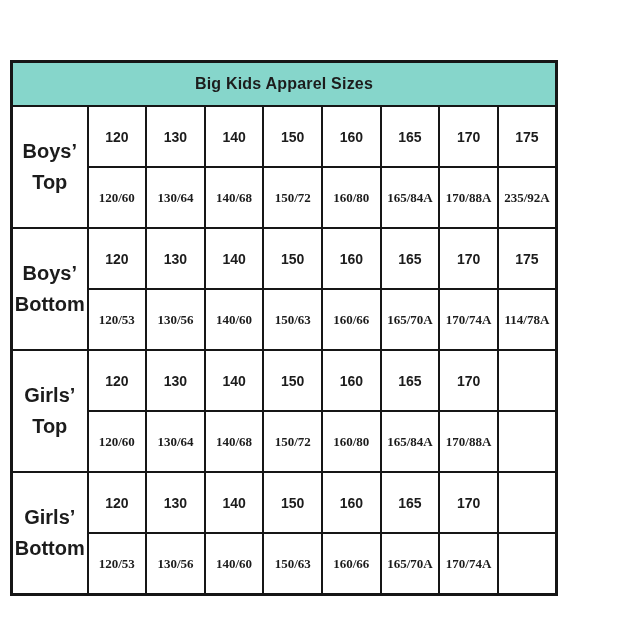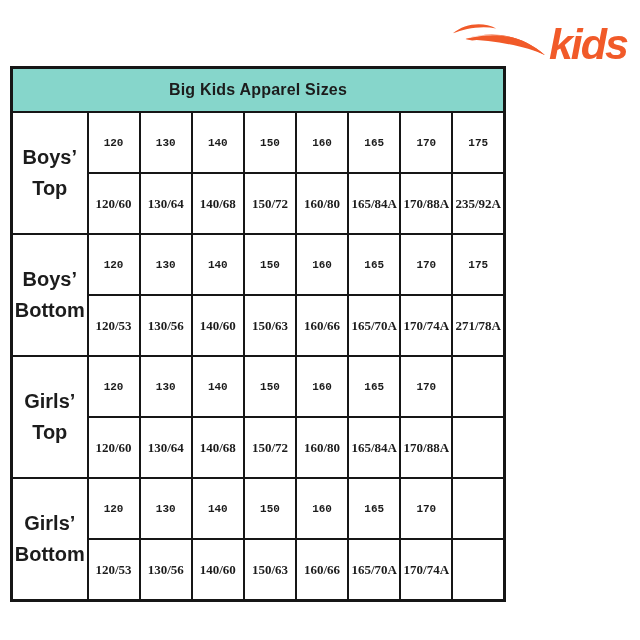--- a/index.html
+++ b/index.html
@@ -12,49 +12,41 @@
   
   .logo{position:absolute;top:20px;right:13px;display:flex;align-items:flex-end;}
   .logo svg{width:96px;height:40px;margin-bottom:1px;margin-right:2px;}
   .brand-text{
     font-size:43px;font-weight:bold;font-style:italic;
     color:#F15A29;line-height:0.80;letter-spacing:-2px;
   }
 
   
   .size-table{
-    position:absolute;left:10px;top:66px;width:496px;
+    position:absolute;left:10px;top:60px;width:548px;
     border-collapse:collapse;table-layout:fixed;
     border:3px solid #161616;
   }
   .size-table td{
     border:2px solid #161616;
     text-align:center;vertical-align:middle;
     font-weight:bold;color:#1c1c1c;
     padding:0;overflow:hidden;
   }
   .title-cell{background:#86D6CB;height:42px;font-size:16px;letter-spacing:0.2px;}
   .row-label{font-size:20px;white-space:pre-line;line-height:1.55;}
-  .size-cell{height:59px;font-size:11px;font-family:Liberation Mono, monospace;}
+  .size-cell{height:59px;font-size:14px;}
   .code-cell{height:59px;font-size:13px;font-family:Liberation Serif, serif;}
   col.c-label{width:76px;}
 </style>
 </head>
 <body>
 
 <div class="page">
 
-  <div class="logo">
-    <svg viewBox="0 0 100 40" aria-hidden="true">
-      <path fill="#F15A29" d="M2,13 C 14,3 33,0.5 47,8 C 31,4.5 14,8.5 2,13 Z"></path>
-      <path fill="#F15A29" d="M15,19 C 44,12.5 74,18 98,36 C 78,26 46,21 15,19 C 40,11 70,13.5 98,36 C 74,14 42,9.5 15,19 Z"></path>
-      <path fill="#F15A29" d="M15,19 C 45,11 73,14 98,36 C 76,23 47,17 22,20.5 Z"></path>
-    </svg>
-    <span class="brand-text">kids</span>
-  </div>
 
   <table class="size-table">
     <colgroup>
       <col class="c-label">
         <col>
         <col>
         <col>
         <col>
         <col>
         <col>
@@ -102,21 +94,21 @@
         <td class="size-cell">175</td>
       </tr>
       <tr>
         <td class="code-cell">120/53</td>
         <td class="code-cell">130/56</td>
         <td class="code-cell">140/60</td>
         <td class="code-cell">150/63</td>
         <td class="code-cell">160/66</td>
         <td class="code-cell">165/70A</td>
         <td class="code-cell">170/74A</td>
-        <td class="code-cell">271/78A</td>
+        <td class="code-cell">114/78A</td>
       </tr>
 
       <tr>
         <td class="row-label" rowspan="2">Girls’
 Top</td>
         <td class="size-cell">120</td>
         <td class="size-cell">130</td>
         <td class="size-cell">140</td>
         <td class="size-cell">150</td>
         <td class="size-cell">160</td>

